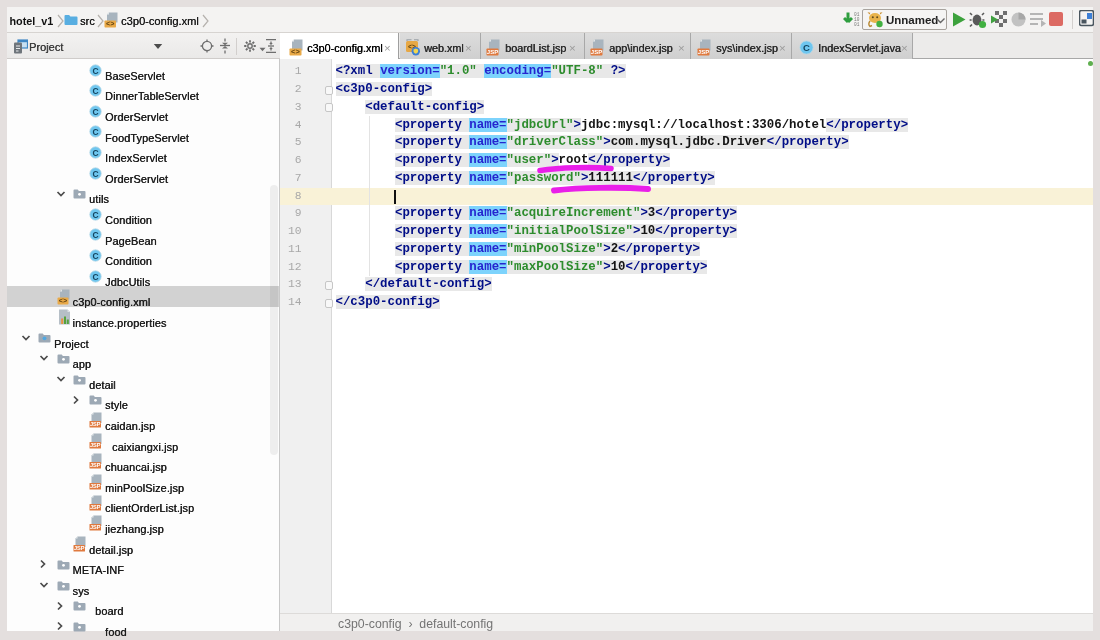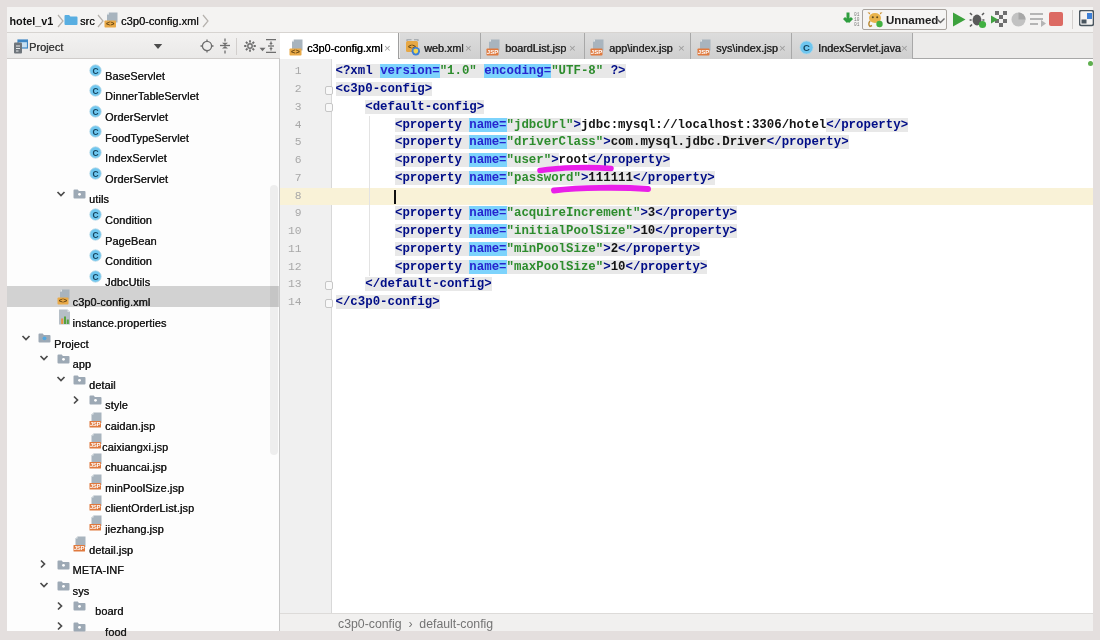--- a/index.html
+++ b/index.html
@@ -321,21 +321,21 @@
     <rect x="0.5" y="9" width="11.5" height="6.5" rx="0.5" fill="#e07a3f"></rect>
     <text x="6.2" y="14.2" font-family="Liberation Sans" font-size="5.6" font-weight="bold" fill="#ffffff" text-anchor="middle">JSP</text>
   </svg>
 <div class="abs tl" style="left:105.0px;top:410.9px">caidan.jsp</div>
 <svg class="abs" style="left:89.0px;top:432.8px" width="14" height="16" viewBox="0 0 14 16">
     <path d="M4.5 0.5 h8 v10.5 h-10 v-8.5 z" fill="#a8b4be"></path>
     <path d="M4.5 0.5 v2 h-2 z" fill="#e7ebee"></path>
     <rect x="0.5" y="9" width="11.5" height="6.5" rx="0.5" fill="#e07a3f"></rect>
     <text x="6.2" y="14.2" font-family="Liberation Sans" font-size="5.6" font-weight="bold" fill="#ffffff" text-anchor="middle">JSP</text>
   </svg>
-<div class="abs tl" style="left:102px;top:431.5px">caixiangxi.jsp</div>
+<div class="abs tl" style="left:112px;top:431.5px">caixiangxi.jsp</div>
 <svg class="abs" style="left:89.0px;top:453.4px" width="14" height="16" viewBox="0 0 14 16">
     <path d="M4.5 0.5 h8 v10.5 h-10 v-8.5 z" fill="#a8b4be"></path>
     <path d="M4.5 0.5 v2 h-2 z" fill="#e7ebee"></path>
     <rect x="0.5" y="9" width="11.5" height="6.5" rx="0.5" fill="#e07a3f"></rect>
     <text x="6.2" y="14.2" font-family="Liberation Sans" font-size="5.6" font-weight="bold" fill="#ffffff" text-anchor="middle">JSP</text>
   </svg>
 <div class="abs tl" style="left:105.0px;top:452.1px">chuancai.jsp</div>
 <svg class="abs" style="left:89.0px;top:474.0px" width="14" height="16" viewBox="0 0 14 16">
     <path d="M4.5 0.5 h8 v10.5 h-10 v-8.5 z" fill="#a8b4be"></path>
     <path d="M4.5 0.5 v2 h-2 z" fill="#e7ebee"></path>

